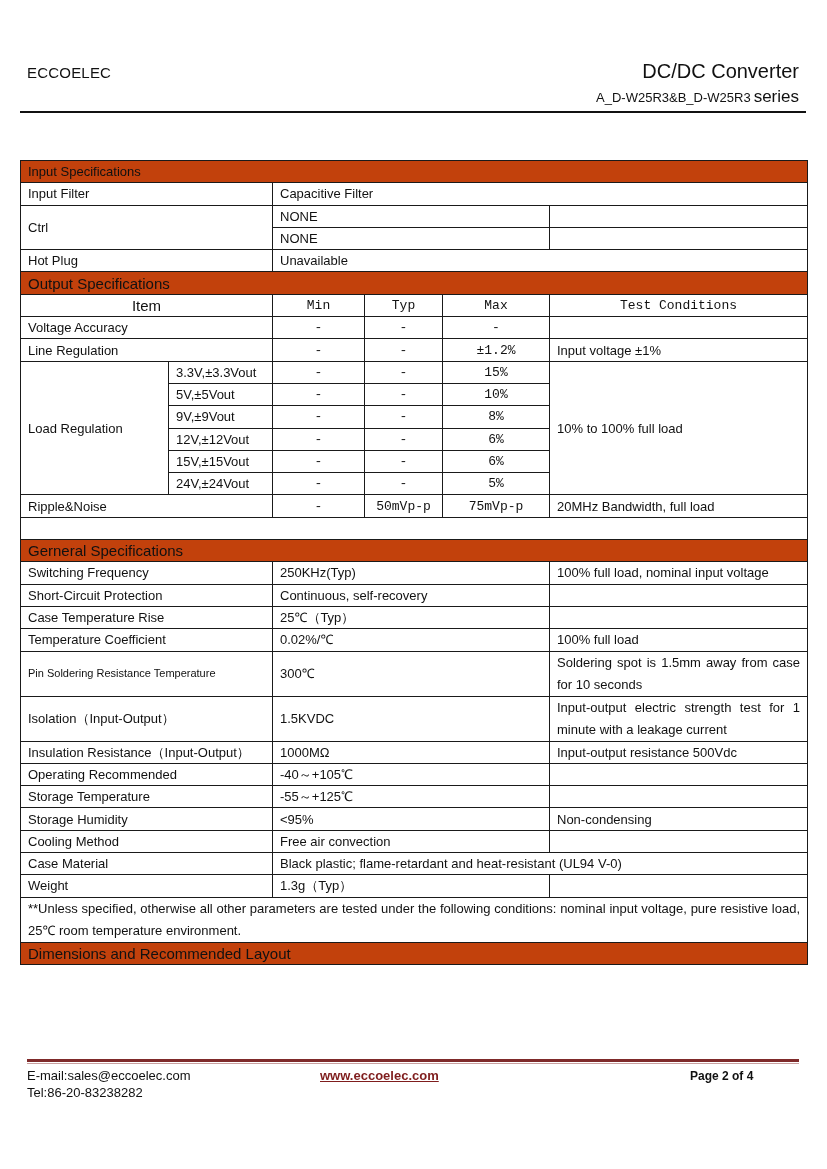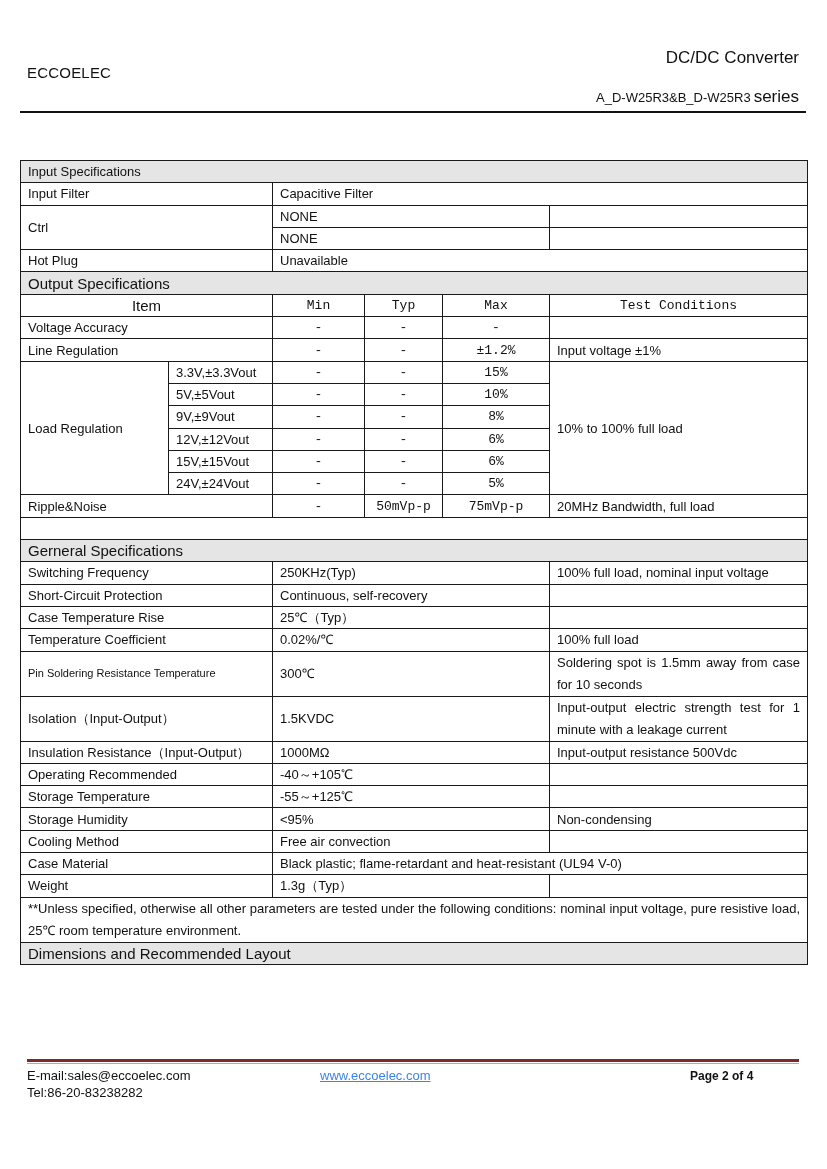--- a/index.html
+++ b/index.html
@@ -1,38 +1,38 @@
 <!DOCTYPE html>
 <html><head>
 <meta charset="utf-8">
 <style>
   html, body { margin: 0; padding: 0; background: #ffffff; }
   body { width: 827px; height: 1169px; position: relative; font-family: "Liberation Sans", sans-serif; color: #111; overflow: hidden; }
   .hdr-brand { position: absolute; left: 27px; top: 64px; font-size: 15px; letter-spacing: 0.2px; }
-  .hdr-title { position: absolute; right: 28px; top: 48px; font-size: 17px; }
+  .hdr-title { position: absolute; right: 28px; top: 60px; font-size: 20px; }
   .hdr-series { position: absolute; right: 28px; top: 87px; font-size: 13px; }
   .hdr-series .big { font-size: 17px; margin-left: 3px; }
   .hdr-rule1 { position: absolute; left: 20px; width: 786px; top: 111px; height: 2px; background: #111; }
   table { border-collapse: collapse; table-layout: fixed; position: absolute; left: 20px; width: 787px; }
   td { border: 1px solid #1a1a1a; font-size: 13px; padding: 0 7px; height: 21.3px; line-height: 21px; white-space: nowrap; overflow: hidden; vertical-align: middle; }
   .top-table { top: 116px; }
   .top-table td { background: #f2f2f2; text-align: center; height: 21px; }
   .top-table tr.note td { background: #fff; text-align: right; font-size: 11px; }
   .main-table { top: 160px; }
-  td.sec { background: #e5e5e5; font-size: 13px; padding-left: 7px; text-align: left; }
+  td.sec { background: #c2410c; font-size: 13px; padding-left: 7px; text-align: left; }
   td.sec.lg { font-size: 15px; }
   .c { text-align: center; font-family: Liberation Mono, monospace; }
   td.wrap { white-space: normal; line-height: 22px; text-align: justify; text-align-last: left; padding-right: 7px; }
   td.small { font-size: 11px; }
   td.itemhdr { font-size: 15px; text-align: center; }
   .footer-rule-a { position: absolute; left: 27px; width: 772px; top: 1059px; height: 3px; background: #7f2a2a; }
   .footer-rule-b { position: absolute; left: 27px; width: 772px; top: 1063px; height: 1px; background: #c9a0a0; }
   .f-email { position: absolute; left: 27px; top: 1068px; font-size: 13px; }
   .f-tel { position: absolute; left: 27px; top: 1085px; font-size: 13px; }
-  .f-web { position: absolute; left: 320px; top: 1068px; font-size: 13px; font-weight: normal; text-decoration: underline; color: #3b82f6; }
+  .f-web { position: absolute; left: 320px; top: 1068px; font-size: 13px; font-weight: bold; text-decoration: underline; color: #7f1d1d; }
   .f-page { position: absolute; left: 690px; top: 1069px; font-size: 12px; font-weight: bold; }
 </style>
 </head>
 <body>
 
 <div class="hdr-brand">ECCOELEC</div>
 <div class="hdr-title">DC/DC Converter</div>
 <div class="hdr-series"><span>A_D-W25R3&amp;B_D-W25R3</span><span class="big">series</span></div>
 <div class="hdr-rule1"></div>
 

